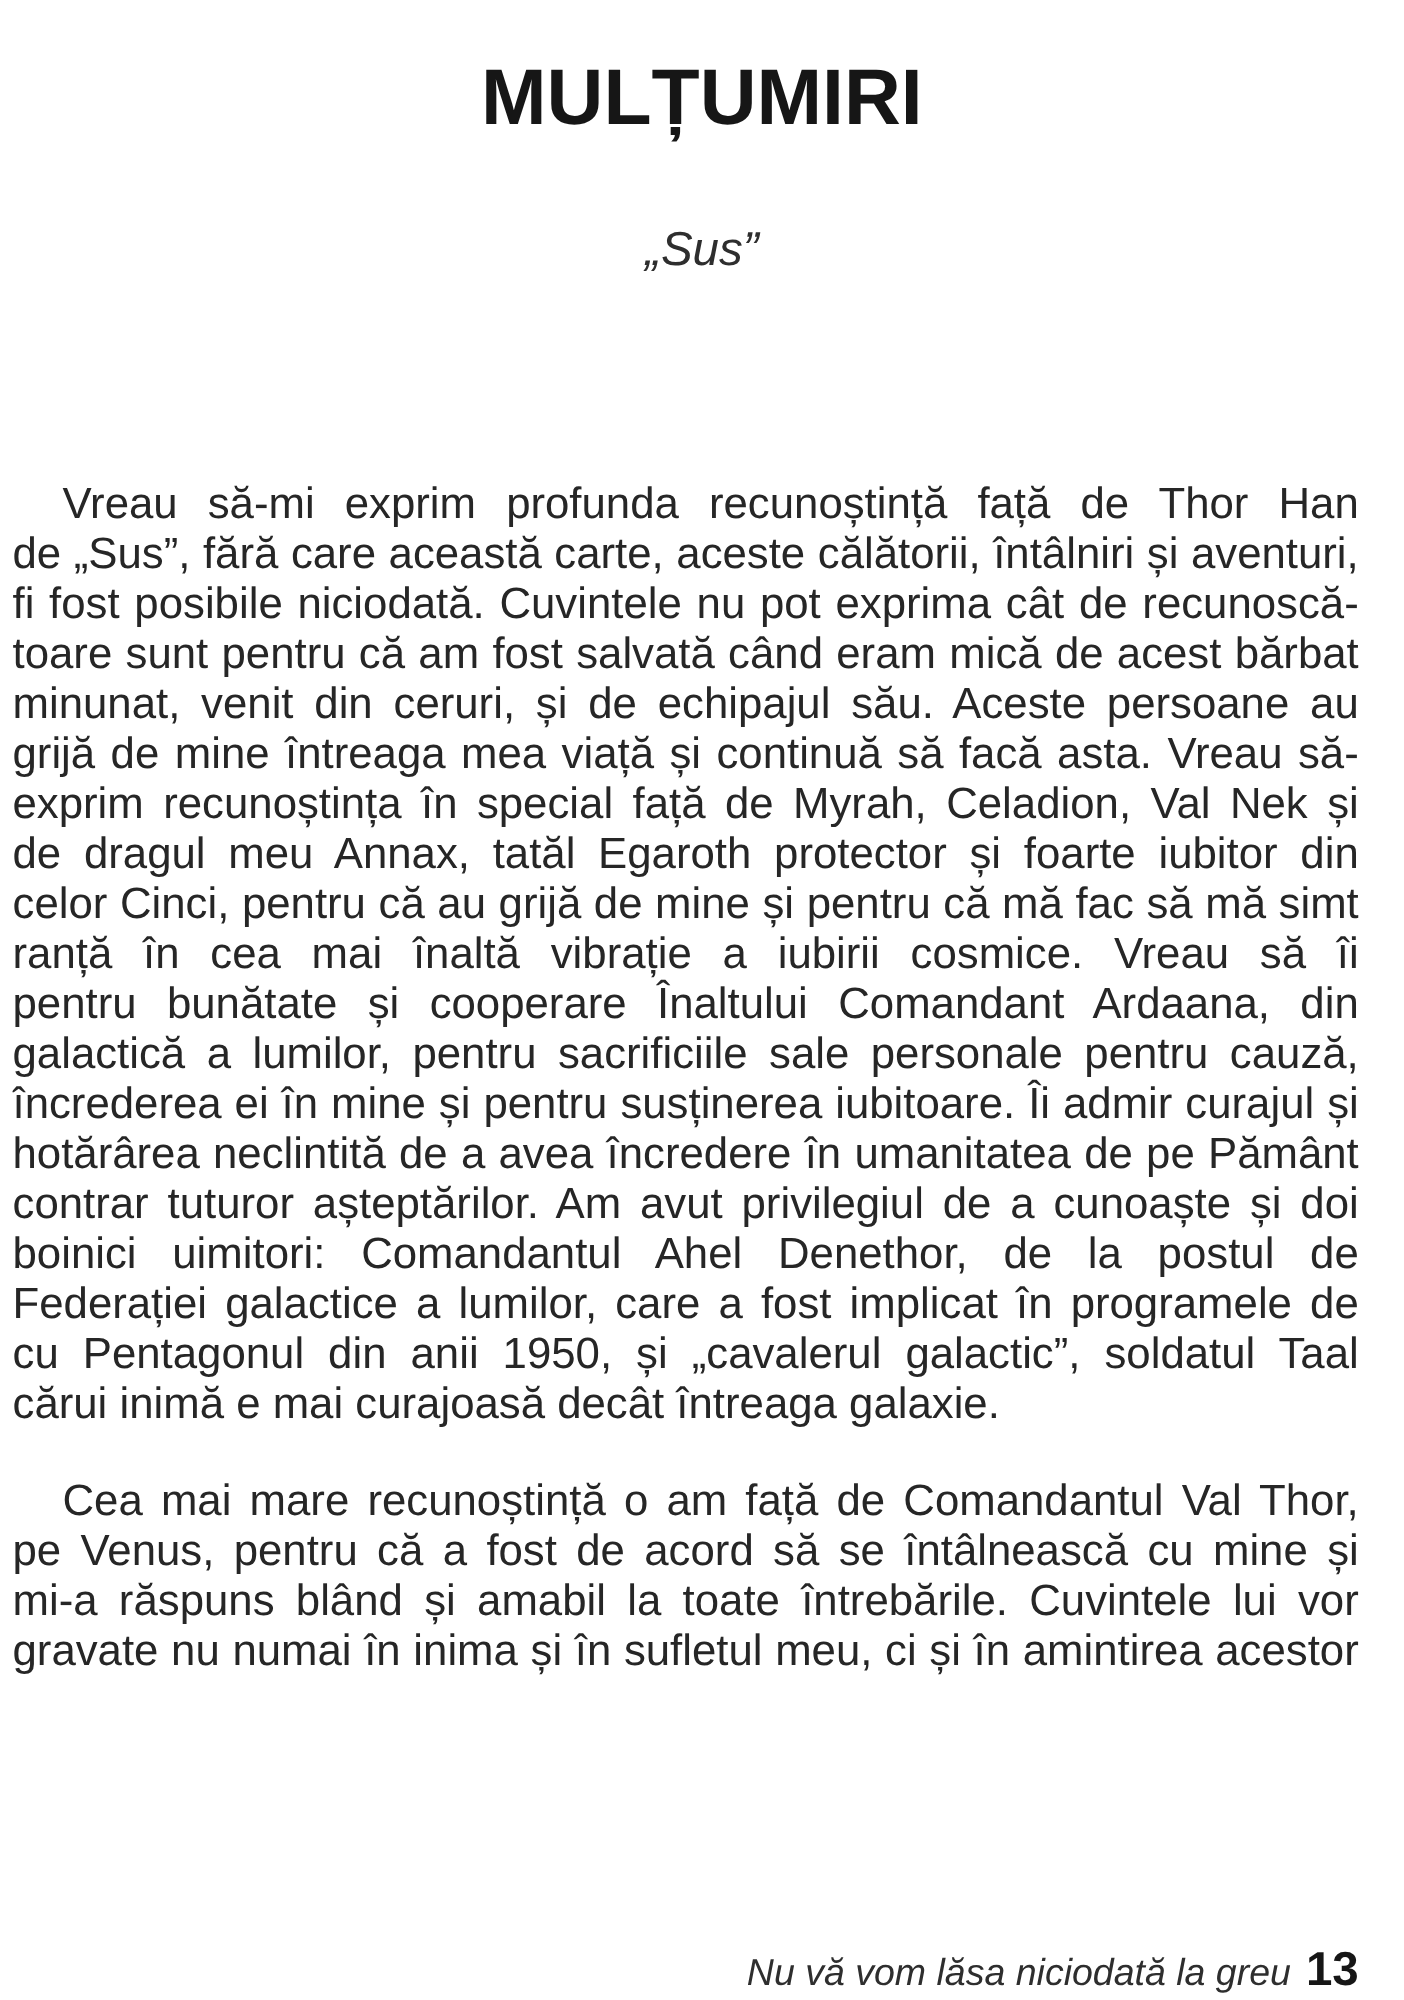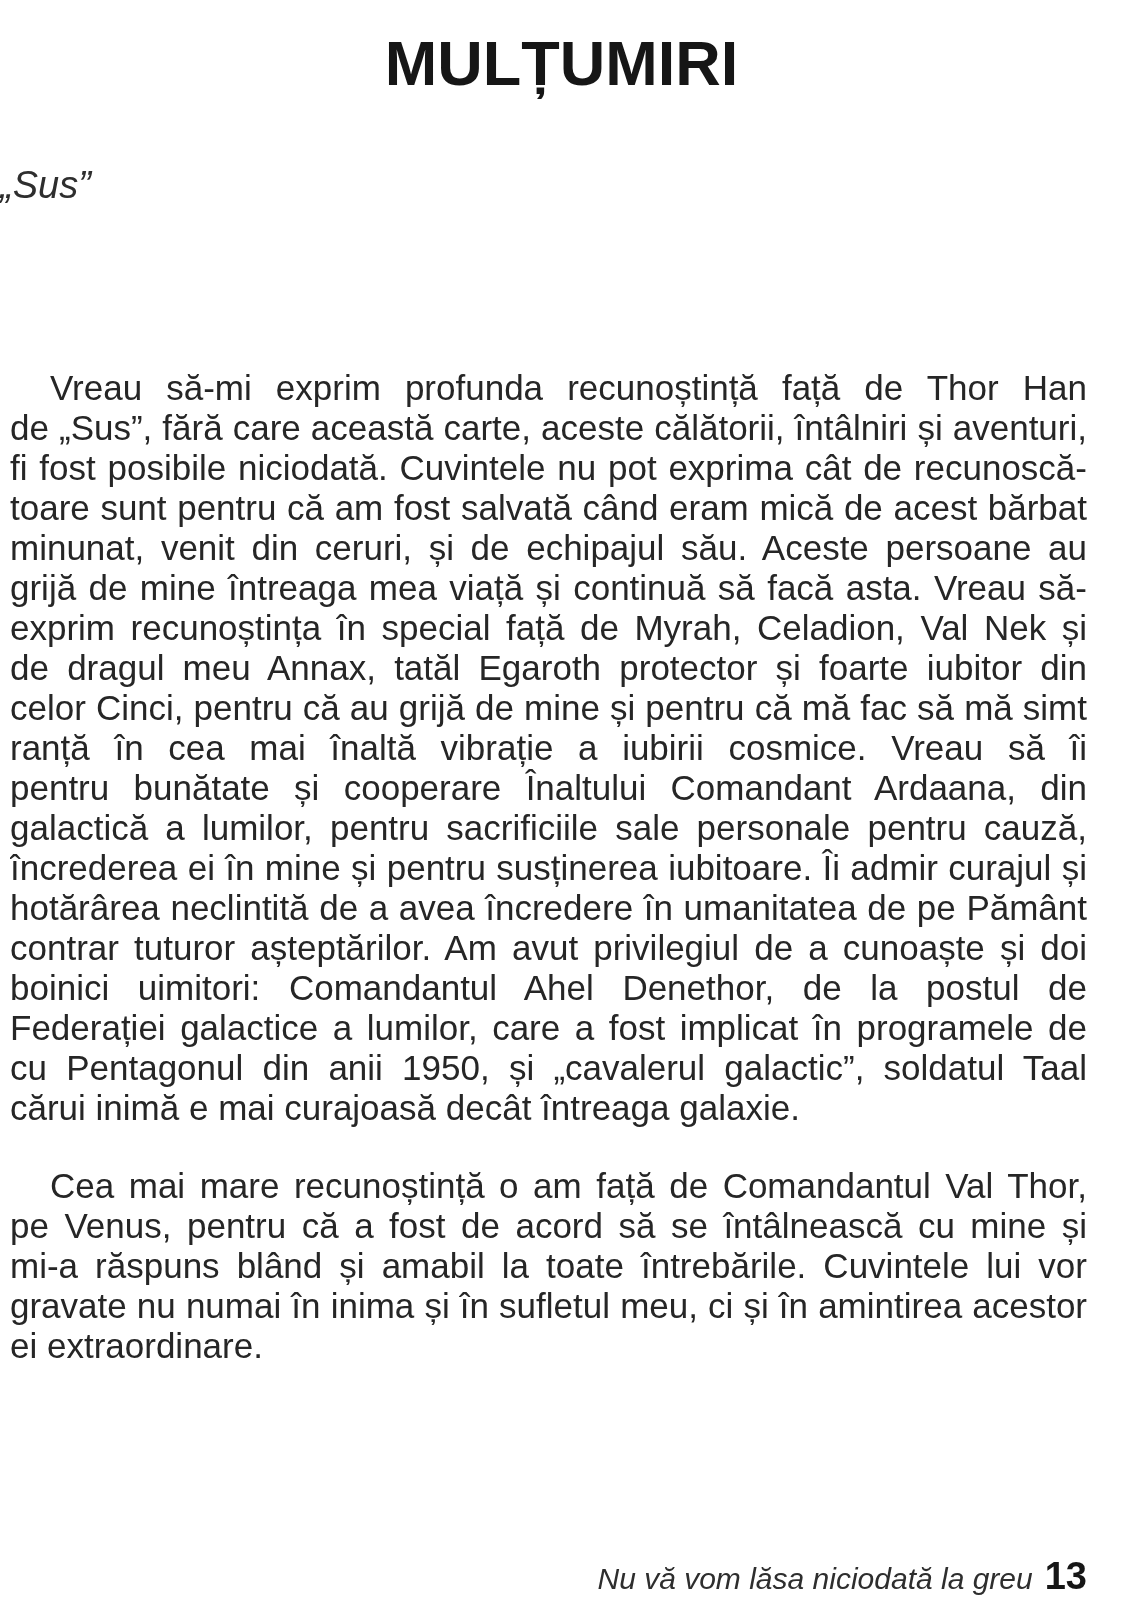--- a/index.html
+++ b/index.html
@@ -10,35 +10,35 @@
     font-family: "Liberation Sans", "DejaVu Sans", sans-serif;
   }
   .page {
     position: relative;
     width: 1123px;
     height: 1600px;
     overflow: hidden;
     background: #ffffff;
   }
   .title {
-    margin: 0;
+    margin: 15px;
     padding-top: 28px;
     font-size: 63px;
     line-height: 70px;
     font-weight: 700;
     text-align: center;
     color: #161616;
   }
   .subtitle {
     margin: 64px 0 0 0;
     font-size: 38px;
     line-height: 46px;
     font-style: italic;
     font-weight: 400;
-    text-align: left;
+    text-align: center;
     color: #2e2e2e;
   }
   .body-text {
     margin-top: 160px;
     padding-left: 10px;
     padding-right: 36px;
     font-size: 35px;
     color: #262626;
   }
   .para + .para { margin-top: 38px; }
@@ -109,20 +109,19 @@
         <div class="line">boinici uimitori: Comandantul Ahel Denethor, de la postul de comandă al</div>
         <div class="line">Federației galactice a lumilor, care a fost implicat în programele de cooperare</div>
         <div class="line">cu Pentagonul din anii 1950, și „cavalerul galactic”, soldatul Taal Akvaruu, a</div>
         <div class="line last">cărui inimă e mai curajoasă decât întreaga galaxie.</div>
       </div>
       <div class="para">
         <div class="line indent">Cea mai mare recunoștință o am față de Comandantul Val Thor, de</div>
         <div class="line">pe Venus, pentru că a fost de acord să se întâlnească cu mine și pentru că</div>
         <div class="line">mi-a răspuns blând și amabil la toate întrebările. Cuvintele lui vor rămâne</div>
         <div class="line">gravate nu numai în inima și în sufletul meu, ci și în amintirea acestor</div>
-        <div class="line last">ei extraordinare.</div>
       </div>
     </div>
   <div class="footer">
     <span class="running-title">Nu vă vom lăsa niciodată la greu</span>
     <span class="page-number">13</span>
   </div>
 </div>
 
 </body></html>

